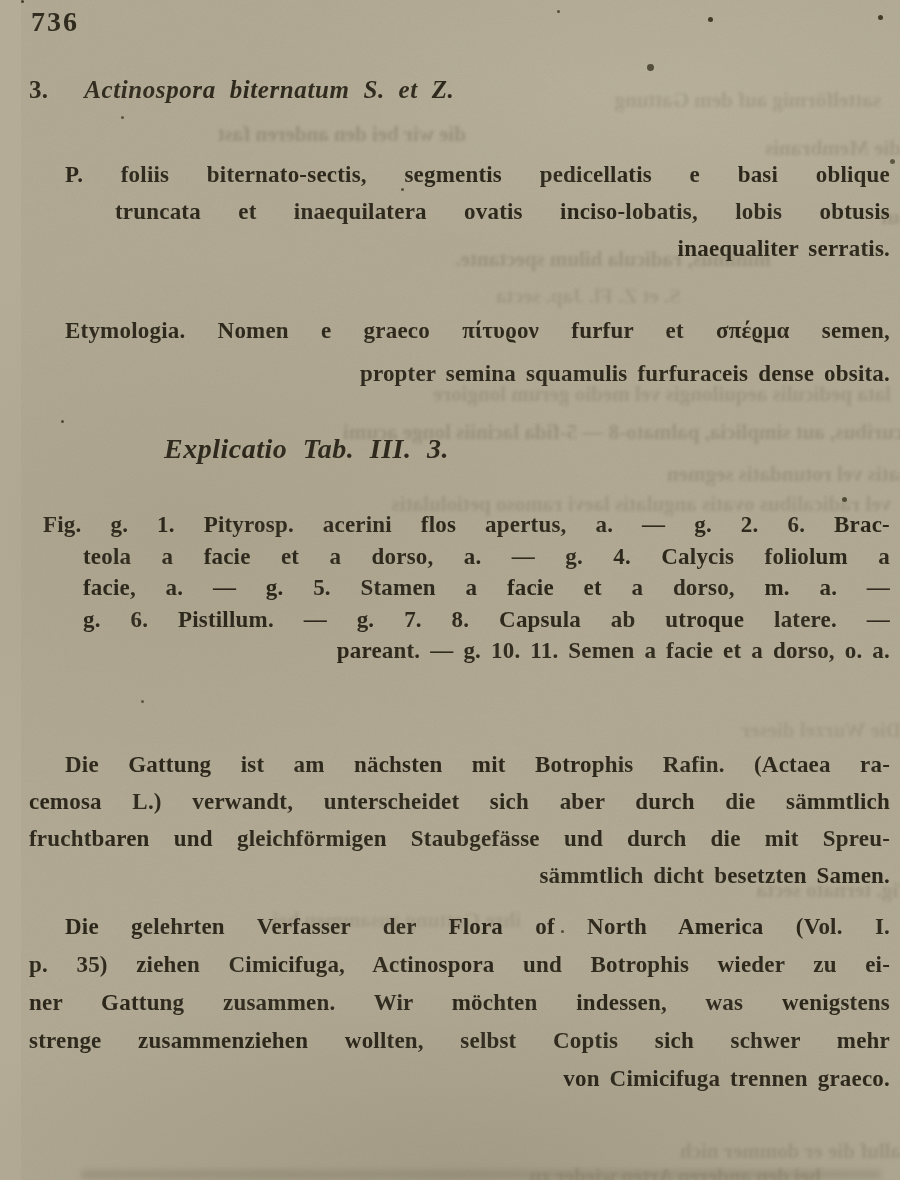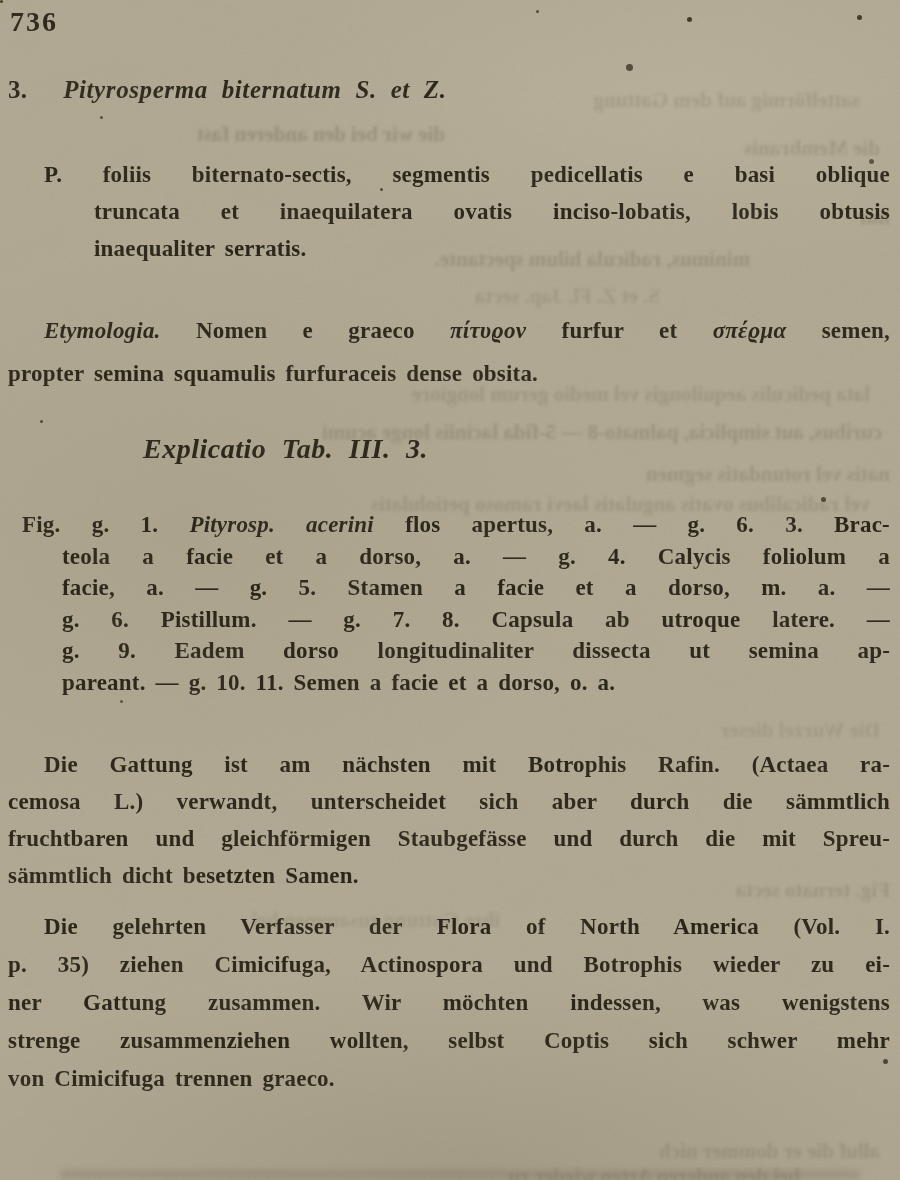--- a/index.html
+++ b/index.html
@@ -6,26 +6,26 @@
   body{
     width:900px;height:1180px;position:relative;overflow:hidden;
     background:
       radial-gradient(ellipse 700px 300px at 75% 8%, rgba(255,250,230,0.10), rgba(0,0,0,0) 60%),
       radial-gradient(ellipse 600px 400px at 20% 45%, rgba(120,110,85,0.10), rgba(0,0,0,0) 70%),
       radial-gradient(ellipse 800px 300px at 50% 100%, rgba(95,88,66,0.18), rgba(0,0,0,0) 70%),
       #b4ac96;
     font-family:"Liberation Serif","DejaVu Serif",serif;
     color:#221d12;
   }
-  .page{position:absolute;inset:0;}
+  .page{position:absolute;inset:0;margin-left:21px;}
   .txt{font-weight:bold;font-size:23px;letter-spacing:0.2px;word-spacing:4px;color:#221d12;}
   .block{position:absolute;left:8px;right:10px;z-index:2;}
   .jline{text-align:justify;text-align-last:justify;}
-  .nline{text-align:left;white-space:nowrap;}
-  .ital{font-style:italic;}
+  .nline{text-align:right;white-space:nowrap;}
+  .ital{}
 
   .pagenum{position:absolute;top:6px;left:10px;font-size:28px;font-weight:bold;letter-spacing:2px;z-index:2;}
   .heading{position:absolute;top:76px;left:8px;z-index:2;font-size:25px;}
   .heading .num{font-weight:bold;font-style:normal;}
   .heading .title{font-weight:bold;font-style:italic;margin-left:36px;letter-spacing:0.6px;word-spacing:7px;}
 
   .diagnosis{top:156px;line-height:37px;}
   .etym{top:309px;line-height:43px;}
   .explicatio{position:absolute;top:433px;left:143px;z-index:2;font-size:28px;font-weight:bold;font-style:italic;word-spacing:8px;letter-spacing:0.5px;}
   .figure{top:509px;line-height:31.5px;}
@@ -85,21 +85,21 @@
   <div class="ghost g9">vel radicalibus ovatis angulatis laevi ramoso petiolulatis</div>
   <div class="ghost g10">Die Wurzel dieser</div>
   <div class="ghost g11">Fig. ternato secta</div>
   <div class="ghost g12">ihre Gattung zusammen bei</div>
   <div class="ghost g13">alluf die er dommer nich</div>
   <div class="ghost g14">bei den anderen Arten wieder zu</div>
 
   <div class="pagenum txt">736</div>
 
   <div class="heading txt">
-    <span class="num">3.</span><span class="title">Pityrosperma biternatum S. et Z.</span>
+    <span class="num">3.</span><span class="title">Actinospora biternatum S. et Z.</span>
   </div>
 
   <div class="block txt diagnosis">
     <div class="jline pl36">P. foliis biternato-sectis, segmentis pedicellatis e basi oblique</div>
     <div class="jline pl86">truncata et inaequilatera ovatis inciso-lobatis, lobis obtusis</div>
     <div class="nline pl86">inaequaliter serratis.</div>
   </div>
 
   <div class="block txt etym">
     <div class="jline pl36">
@@ -112,26 +112,25 @@
     </div>
     <div class="nline">propter semina squamulis furfuraceis dense obsita.</div>
   </div>
 
   <div class="explicatio">Explicatio Tab. III. 3.</div>
 
   <div class="block txt figure">
     <div class="jline pl14">
       <span>Fig. g. 1.</span>
       <span class="ital">Pityrosp. acerini</span>
-      <span>flos apertus, a. — g. 6. 3. Brac-</span>
+      <span>flos apertus, a. — g. 2. 6. Brac-</span>
     </div>
     <div class="jline pl54">teola a facie et a dorso, a. — g. 4. Calycis foliolum a</div>
     <div class="jline pl54">facie, a. — g. 5. Stamen a facie et a dorso, m. a. —</div>
     <div class="jline pl54">g. 6. Pistillum. — g. 7. 8. Capsula ab utroque latere. —</div>
-    <div class="jline pl54">g. 9. Eadem dorso longitudinaliter dissecta ut semina ap-</div>
     <div class="nline pl54">pareant. — g. 10. 11. Semen a facie et a dorso, o. a.</div>
   </div>
 
   <div class="block txt genus">
     <div class="jline pl36">Die Gattung ist am nächsten mit Botrophis Rafin. (Actaea ra-</div>
     <div class="jline">cemosa L.) verwandt, unterscheidet sich aber durch die sämmtlich</div>
     <div class="jline">fruchtbaren und gleichförmigen Staubgefässe und durch die mit Spreu-</div>
     <div class="nline">sämmtlich dicht besetzten Samen.</div>
   </div>
 

